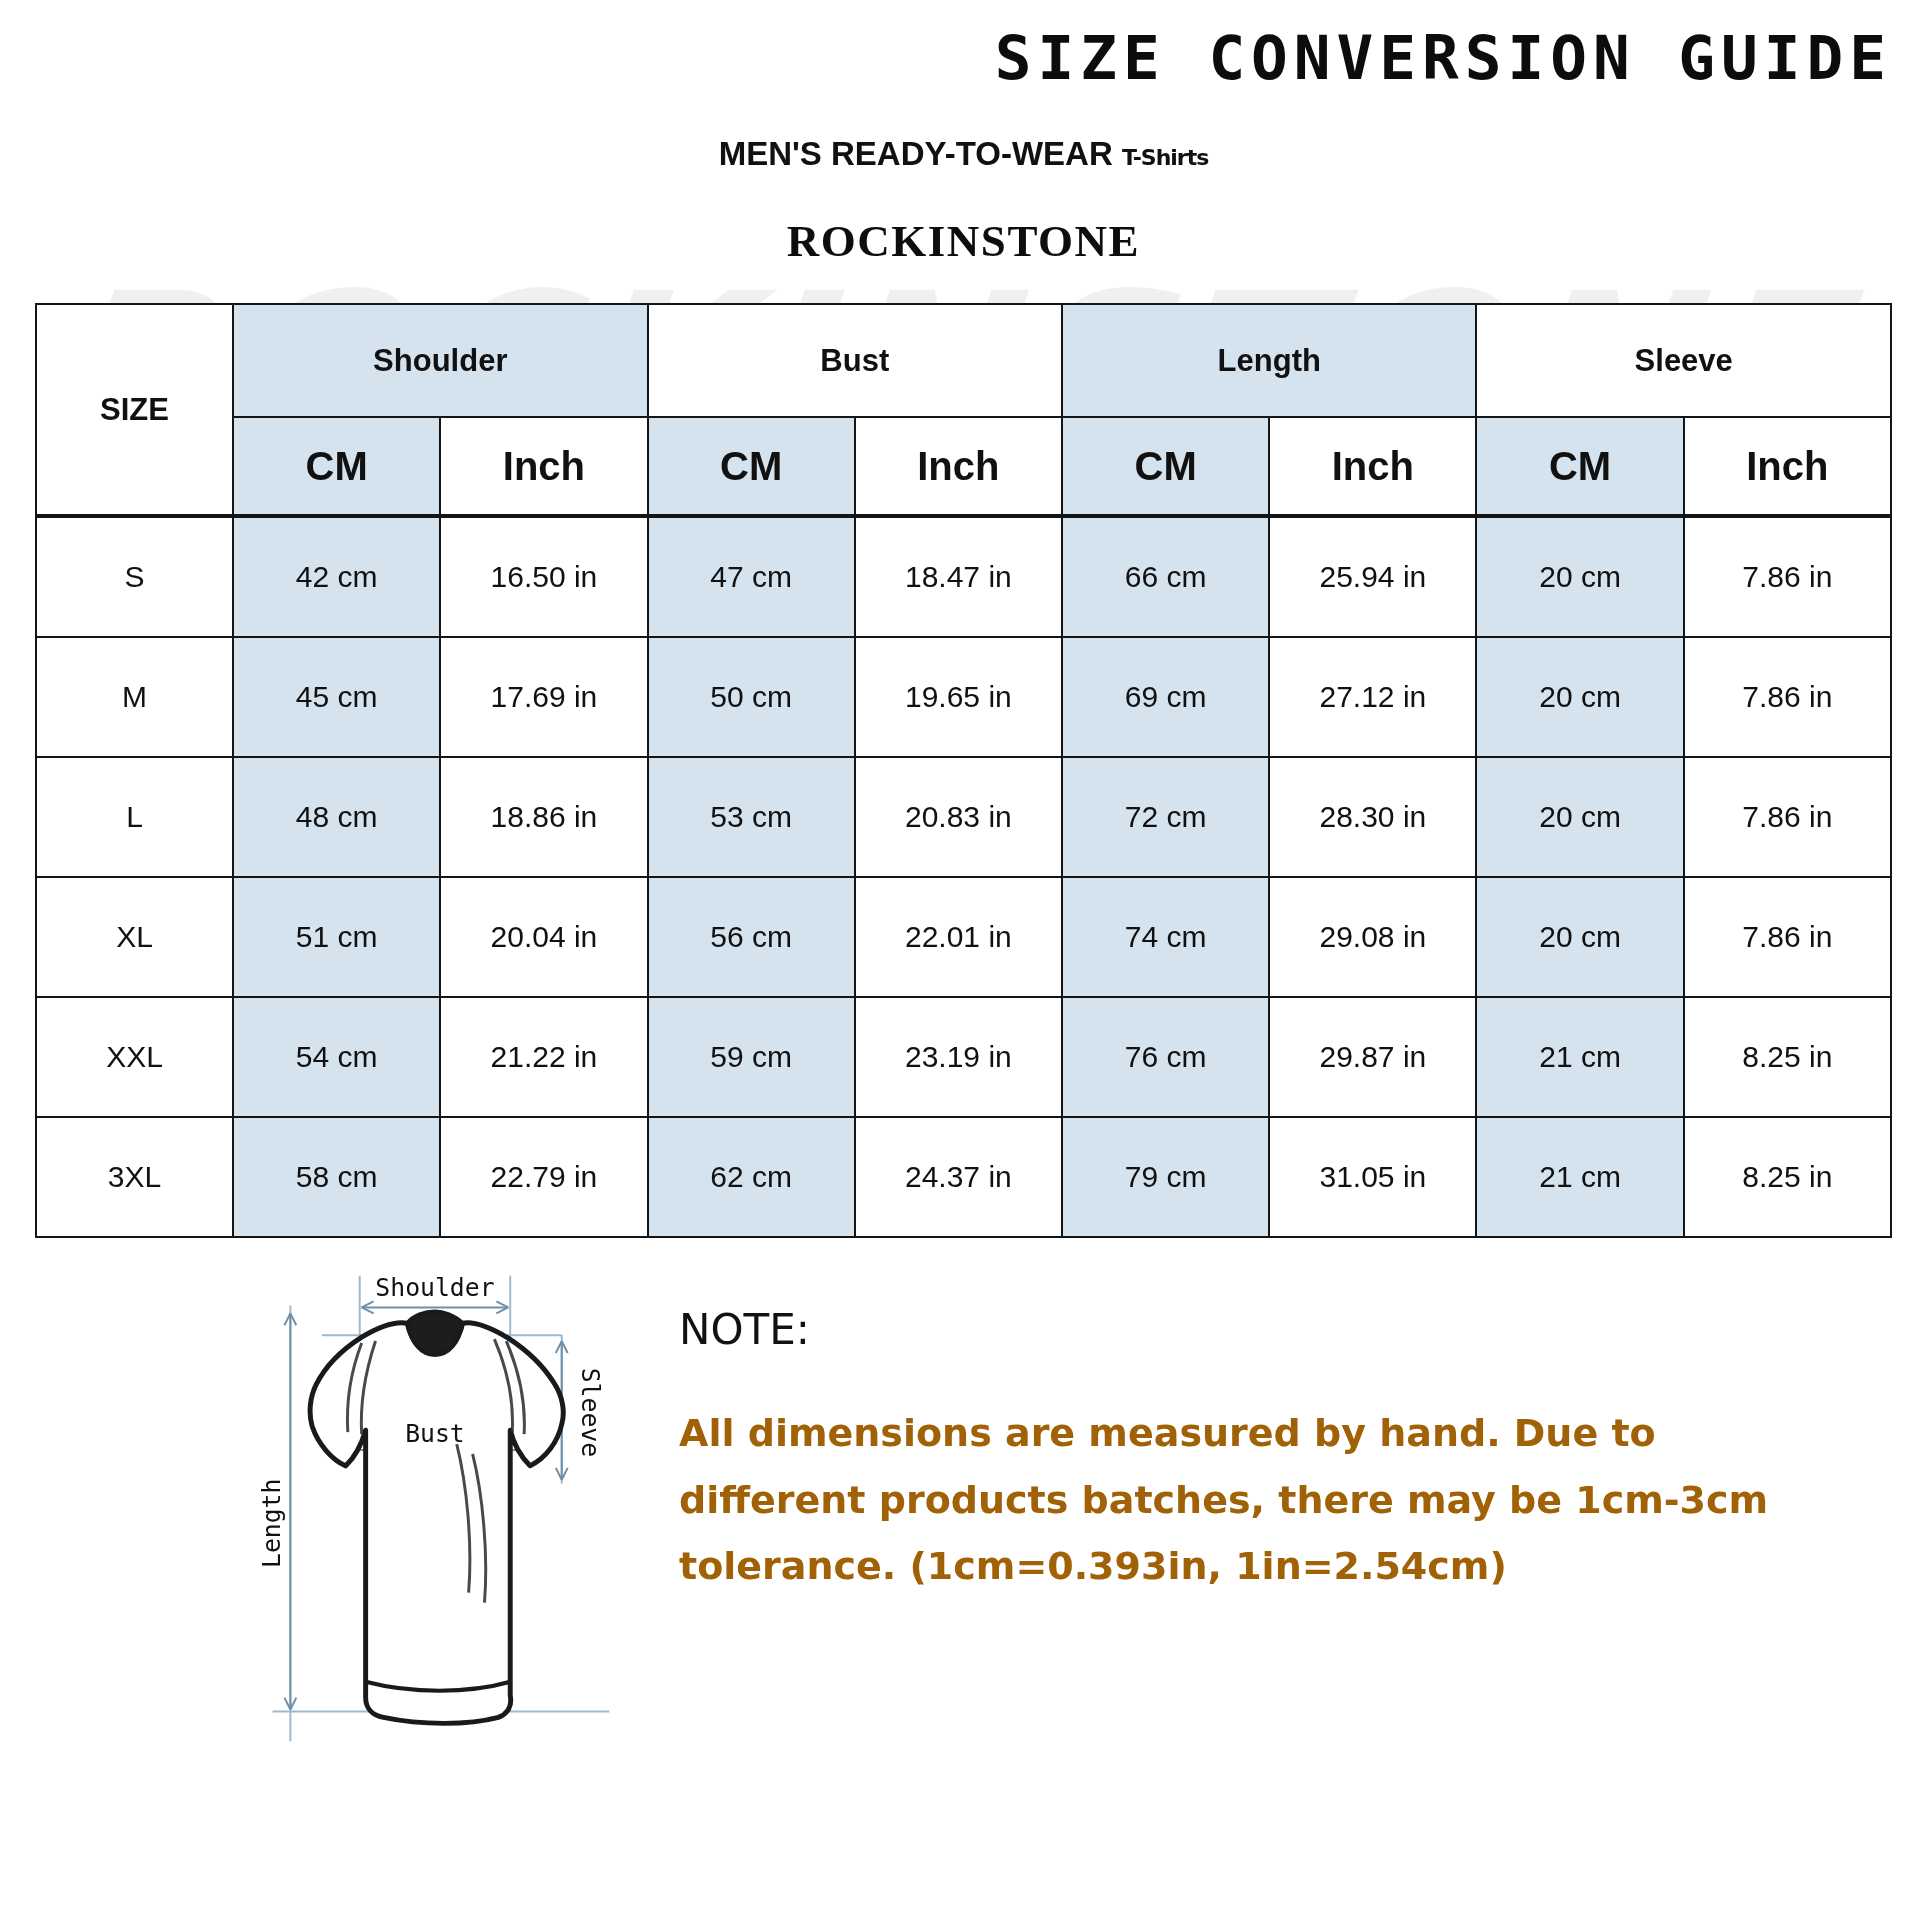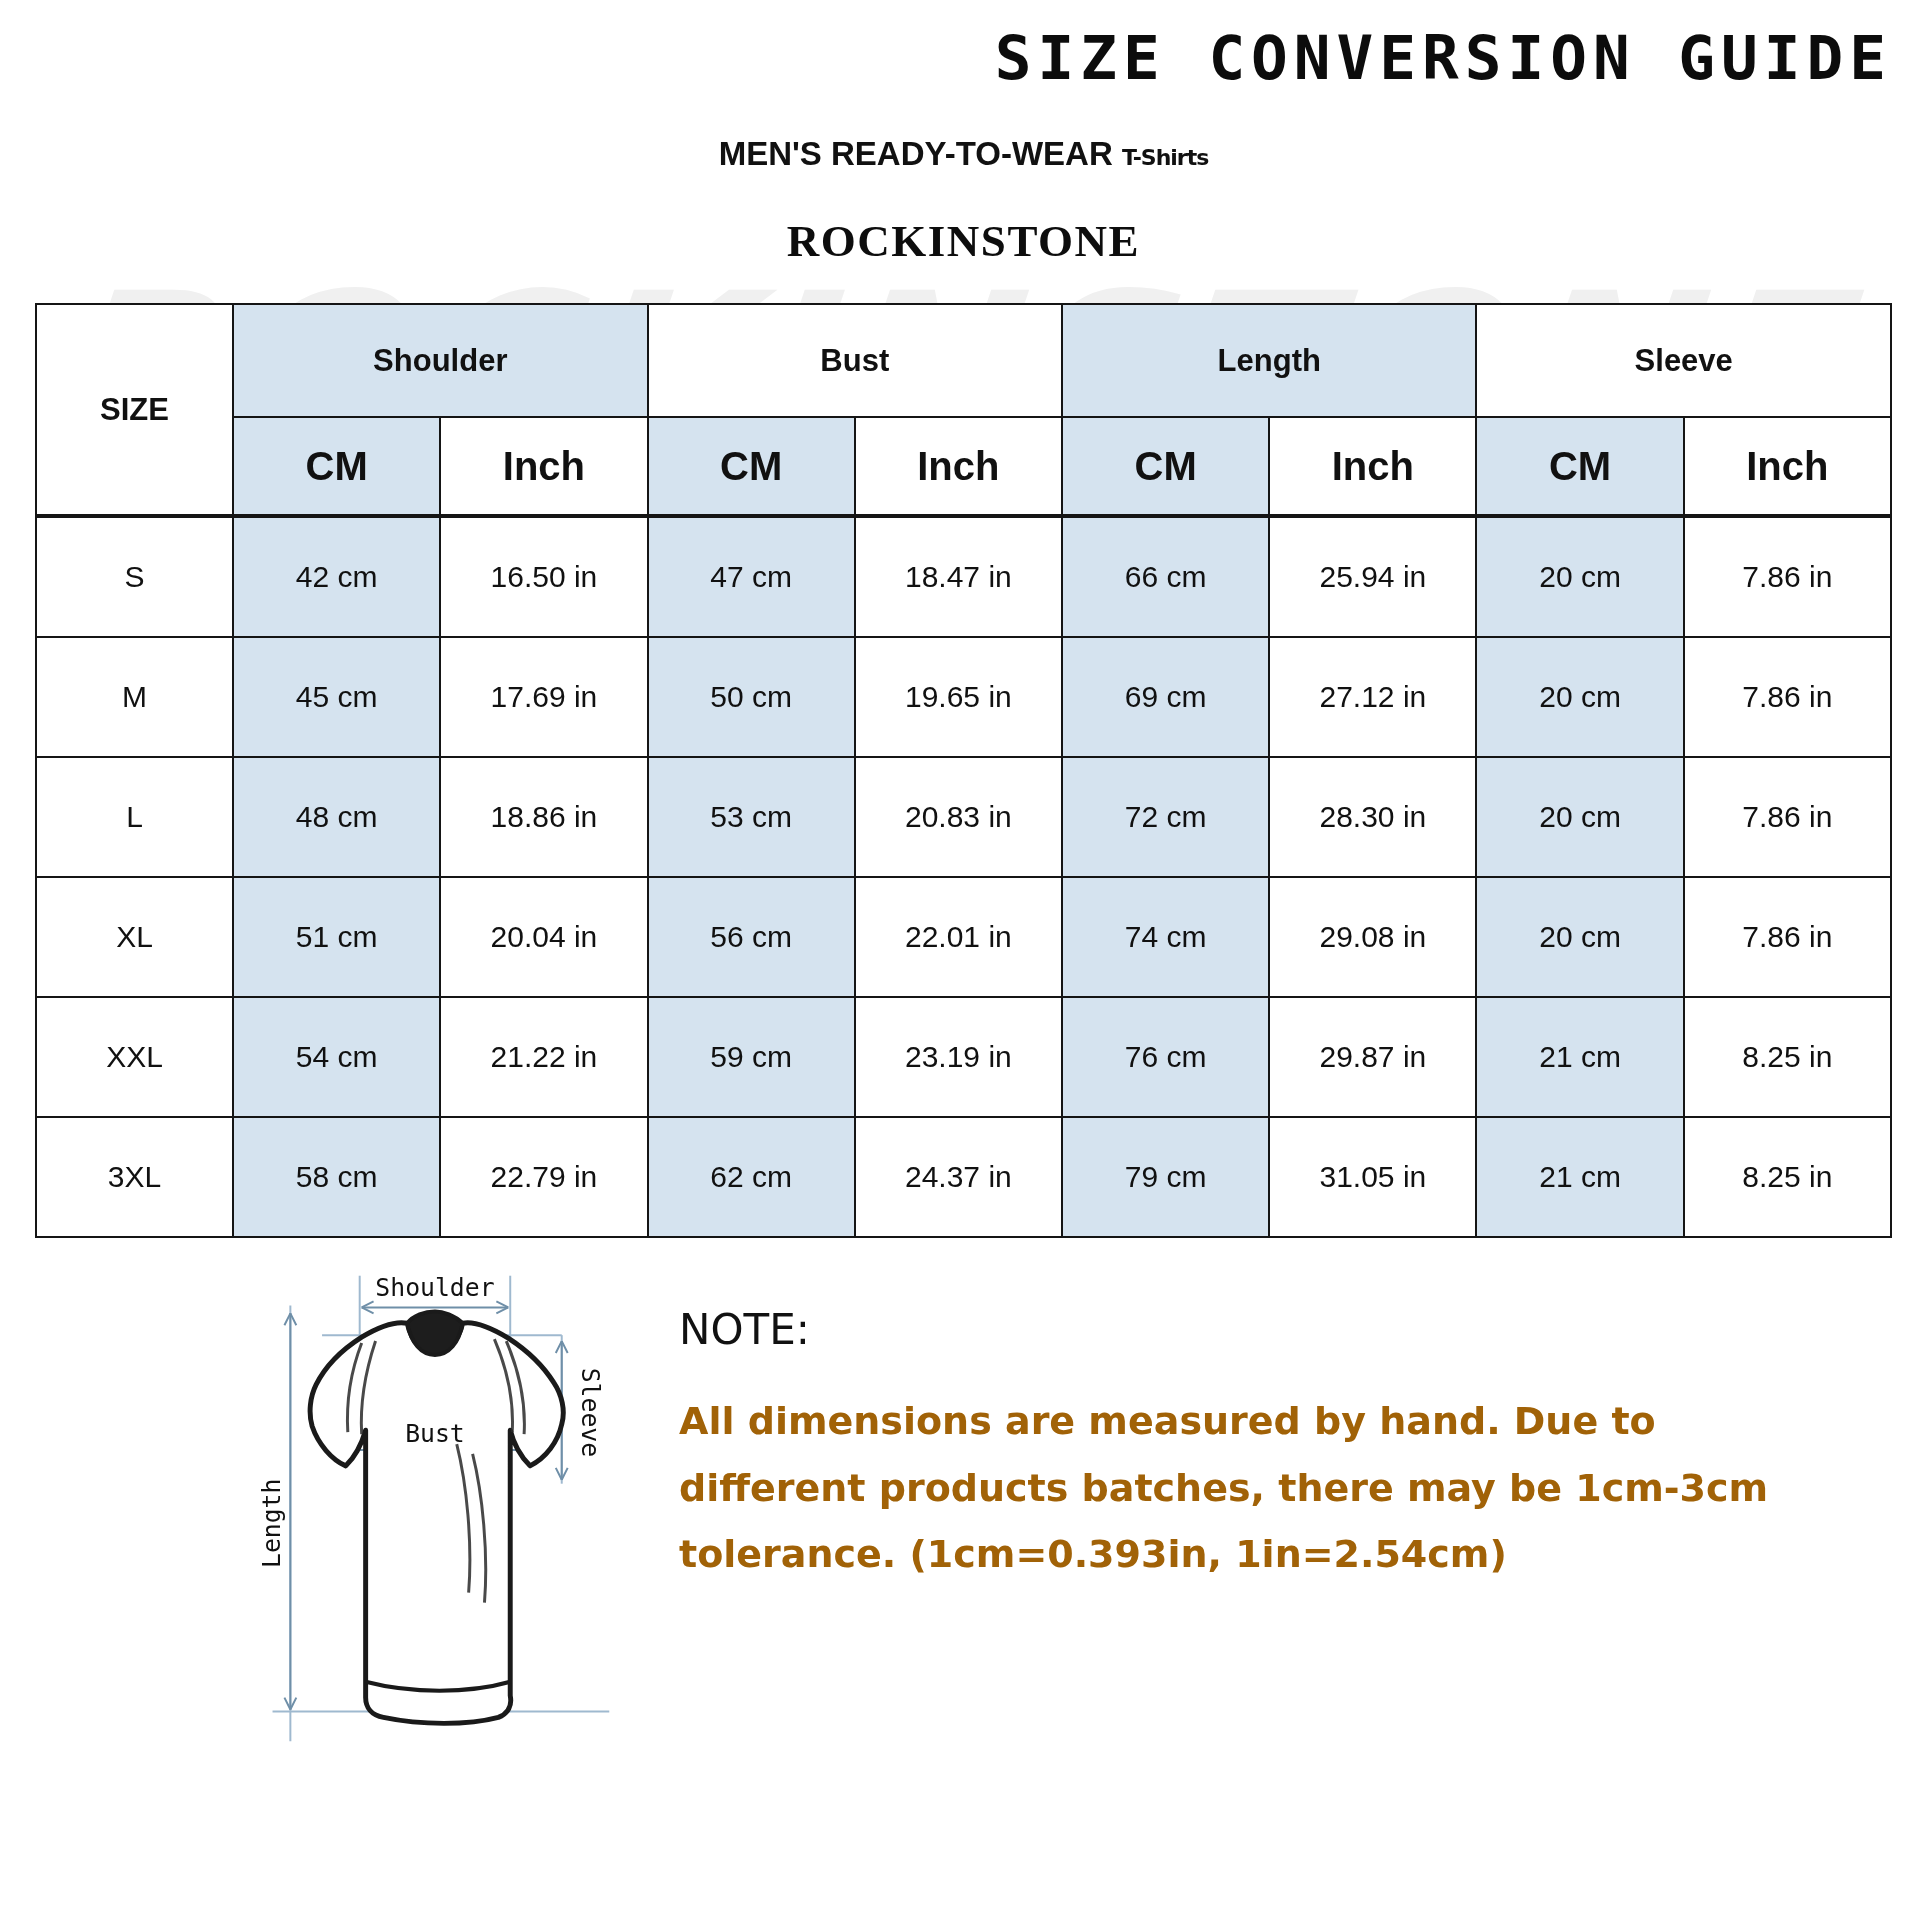--- a/index.html
+++ b/index.html
@@ -150,21 +150,21 @@
   .note-wrap {
     flex: 1;
     padding-left: 30px;
     padding-top: 59px;
   }
   .note-title {
     font-family: "DejaVu Sans", sans-serif;
     font-size: 42px;
     font-weight: 400;
     color: #111;
-    margin-bottom: 34px;
+    margin-bottom: 46px;
   }
   .note-body {
     font-family: "DejaVu Sans", sans-serif;
     font-size: 38px;
     font-weight: 700;
     line-height: 1.75;
     color: #a16207;
     max-width: 1109px;
   }
 </style>

